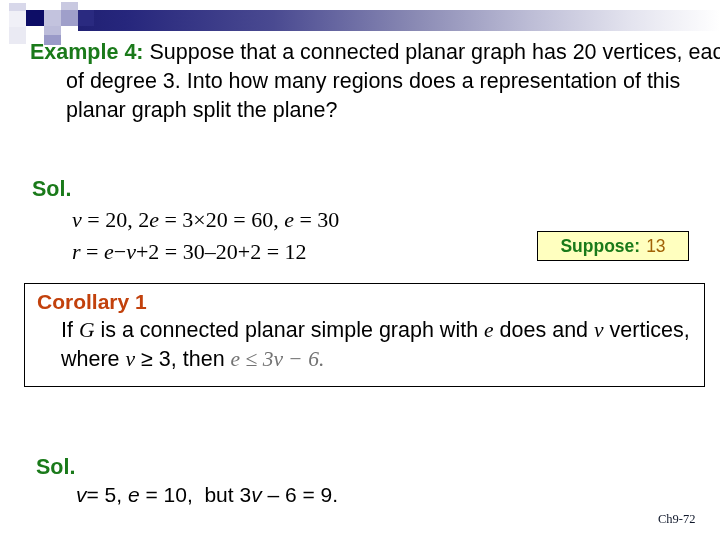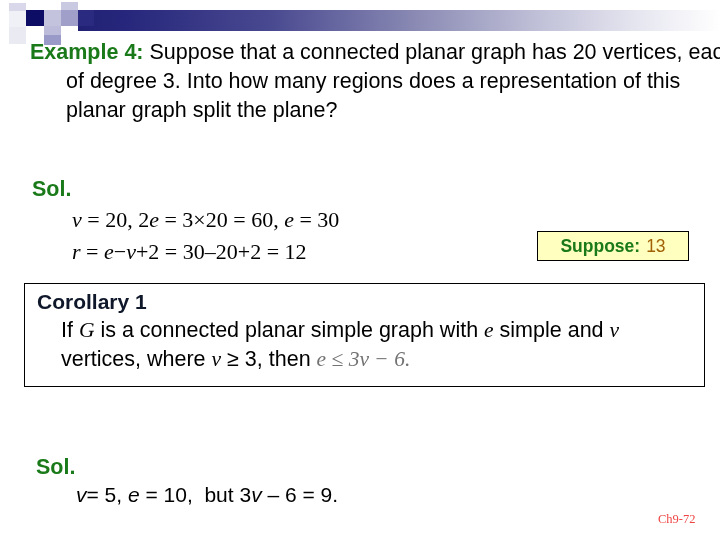--- a/index.html
+++ b/index.html
@@ -131,21 +131,21 @@
     border: 1.5px solid #000000;
     box-sizing: border-box;
     background: #ffffff;
   }
   #corollary-title {
     position: absolute;
     left: 12px;
     top: 6px;
     font-size: 21px;
     font-weight: bold;
-    color: #0f172a;
+    color: #c2410c;
   }
   #corollary-body {
     position: absolute;
     left: 36px;
     top: 32px;
     width: 640px;
     font-size: 21.5px;
     line-height: 29px;
     white-space: normal;
   }
@@ -167,21 +167,21 @@
     top: 483px;
     font-family: Liberation Sans, sans-serif;
     font-size: 21px;
   }
   #page-num {
     position: absolute;
     left: 658px;
     top: 512px;
     font-family: "Liberation Serif", serif;
     font-size: 12.5px;
-    color: #ef4444;
+    color: #0f172a;
   }
   sub { font-size: 0.68em; }
 </style>
 </head>
 <body>
 
 <div id="slide">
 
   <div class="banner-bar"></div>
   <div class="deco-sq sq-b"></div>
@@ -212,21 +212,21 @@
     <span class="ital">r</span><span> = </span><span class="ital">e</span><span>−</span><span class="ital">v</span><span>+2 = 30–20+2 = 12</span>
   </div>
 
   <div id="exercise-badge" class="sans">
     <span class="ex-label">Suppose:</span>
     <span class="ex-num">13</span>
   </div>
 
   <div id="corollary-box">
     <div id="corollary-title" class="sans">Corollary 1</div>
-    <div id="corollary-body" class="sans"><span>If </span><span class="serif ital">G</span><span> is a connected planar simple graph with </span><span class="serif ital">e</span> <span>simple and </span><span class="serif ital">v</span><span> vertices, where </span><span class="serif ital">v</span><span> ≥ 3, then </span><span class="serif ital red">e ≤ 3v − 6.</span></div>
+    <div id="corollary-body" class="sans"><span>If </span><span class="serif ital">G</span><span> is a connected planar simple graph with </span><span class="serif ital">e</span> <span>does and </span><span class="serif ital">v</span><span> vertices, where </span><span class="serif ital">v</span><span> ≥ 3, then </span><span class="serif ital red">e ≤ 3v − 6.</span></div>
   </div>
 
 
   <div class="txt sans" id="sol2">Sol.</div>
 
   <div class="txt" id="eq3">
     <span class="ital">v</span><span>= 5, </span><span class="ital">e</span><span> = 10,&nbsp; but 3</span><span class="ital">v</span><span> – 6 = 9.</span>
   </div>
 
   <div id="page-num">Ch9-72</div>

